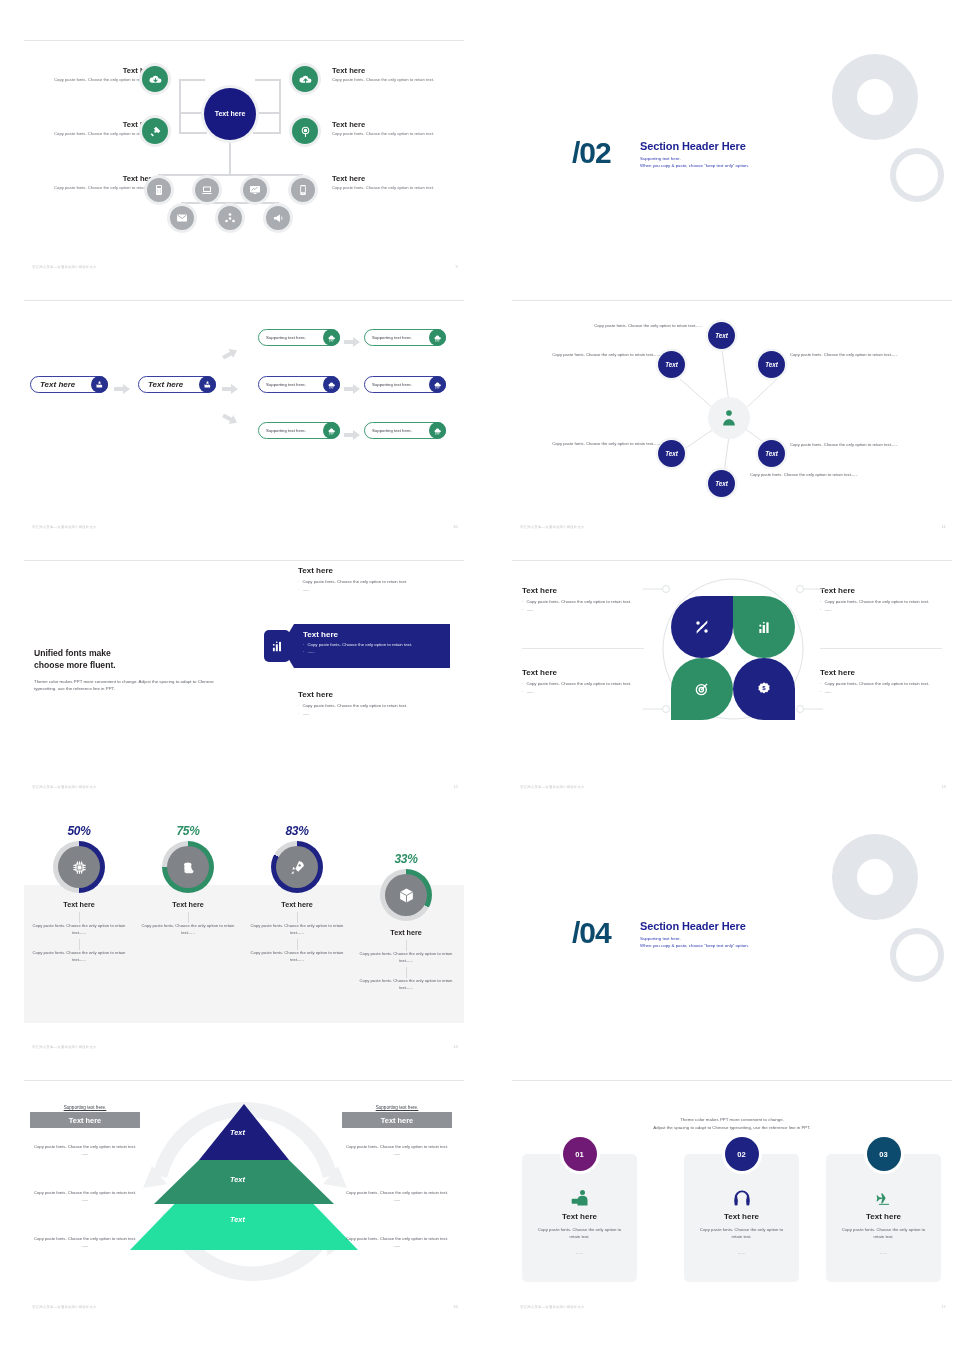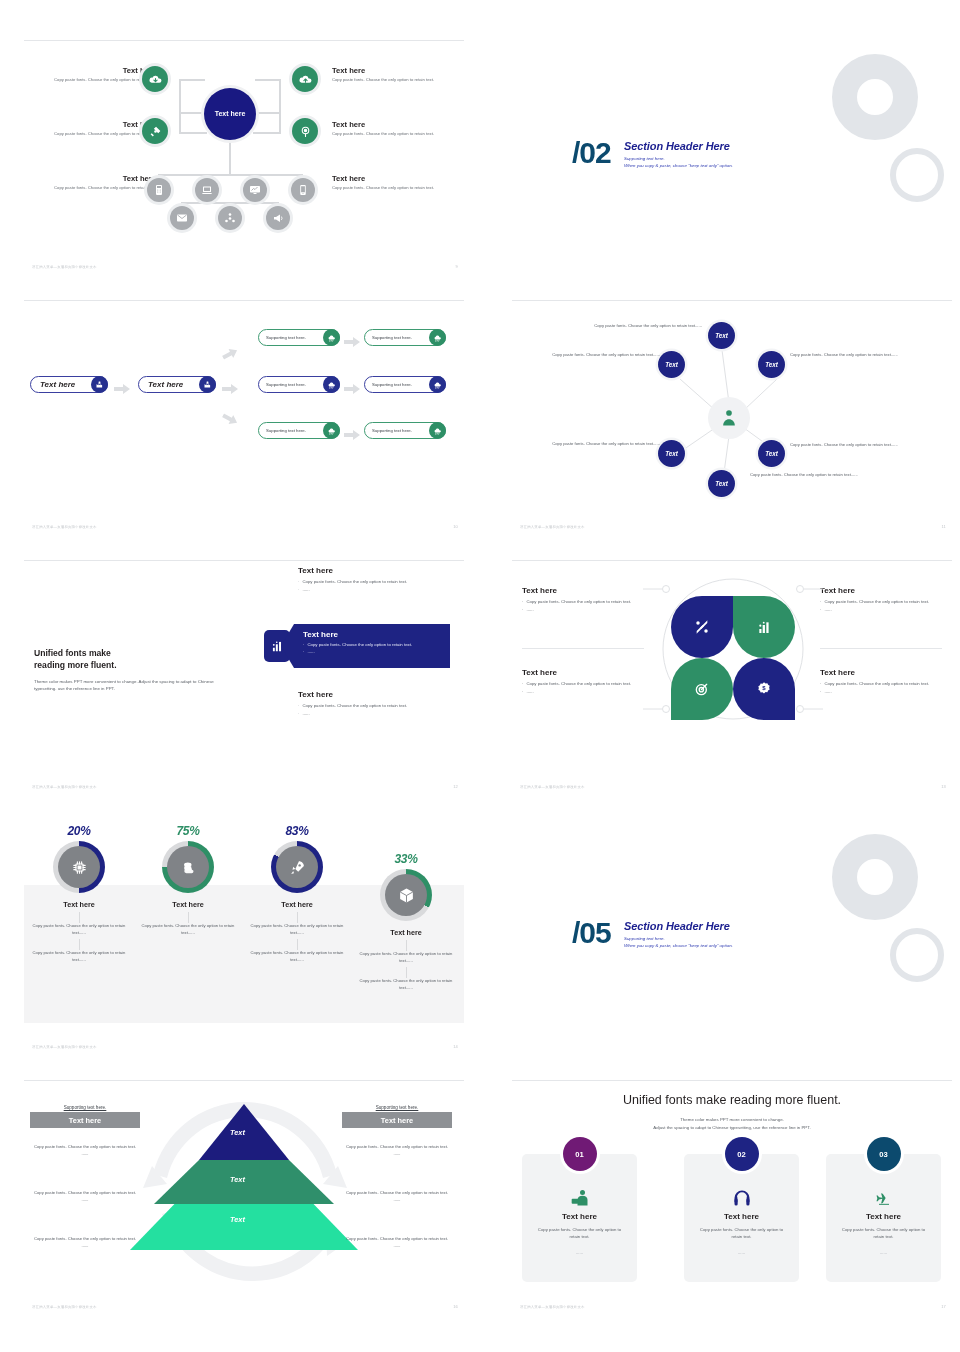--- a/index.html
+++ b/index.html
@@ -57,21 +57,21 @@
   }
   .node.green { background:#2e8f66; box-shadow:0 0 0 3px #eceef0; }
   .node.gray  { background:#a9acb0; box-shadow:0 0 0 3px #eceef0; }
   .connector { position:absolute; background:#d7d9dc; }
 
   
   .sec .num {
     position:absolute; left:60px; top:96px;
     font-size:30px; font-weight:bold; color:#0c4a6e; letter-spacing:-1px;
   }
-  .sec .hd { position:absolute; left:112px; top:100px;font-style:italic; }
+  .sec .hd { position:absolute; left:128px; top:100px; }
   .sec .hd .title { font-size:11px; font-weight:bold; color:#1b1f8f; letter-spacing:-0.1px; }
   .sec .hd .sub1 { font-size:4.4px; color:#2b38b0; margin-top:4px; }
   .sec .hd .sub2 { font-size:4.4px; color:#2b38b0; margin-top:1.5px; }
   .ring { position:absolute; border-radius:50%; border-style:solid; border-color:#e2e5e9; }
 
   
   .pill {
     position:absolute; height:17px; border-radius:9px;
     border:1px solid; background:#fff;
     display:flex; align-items:center;
@@ -502,21 +502,21 @@
       <span>请在插入菜单—页眉和页脚中修改此文本</span>
       <span class="pg">11</span>
     </div>
   </div>
 
   <div class="slide s5">
     <div class="slide-top-rule"></div>
 
     <div class="lead-t">
       <div>Unified fonts make</div>
-      <div>reading more fluent.</div>
+      <div>choose more fluent.</div>
     </div>
     <div class="lead-d">Theme color makes PPT more convenient to change. Adjust the spacing to adapt to Chinese typesetting. use the reference line in PPT.</div>
 
     <div class="blk" style="left:274px;top:6px;">
       <div class="t">Text here</div>
       <div class="li">
           <span class="b">·</span>
           <span>Copy paste fonts. Choose the only option to retain text.</span>
         </div>
       <div class="li">
@@ -663,21 +663,21 @@
     <div class="footer">
       <span>请在插入菜单—页眉和页脚中修改此文本</span>
       <span class="pg">13</span>
     </div>
   </div>
 
   <div class="slide s7">
     <div class="band"></div>
 
     <div class="colw" style="left:4px;top:4px;">
-      <div class="pct" style="color:#1e2383">20%</div>
+      <div class="pct" style="color:#1e2383">50%</div>
       <div class="donut" style="background:conic-gradient(#1e2383 0% 50%, #d9dadc 50% 100%);">
         <div class="inner">
           <svg width="17" height="17" viewBox="0 0 24 24" fill="none" stroke="#fff" stroke-width="1.6">
               <rect x="7" y="7" width="10" height="10" rx="1"></rect>
               <rect x="10" y="10" width="4" height="4" fill="#fff"></rect>
               <path d="M9 7V4M12 7V4M15 7V4M9 20v-3M12 20v-3M15 20v-3M7 9H4M7 12H4M7 15H4M20 9h-3M20 12h-3M20 15h-3" stroke-linecap="round"></path>
             </svg>
         </div>
       </div>
       <div class="lbl">Text here</div>
@@ -742,21 +742,21 @@
 
     <div class="footer">
       <span>请在插入菜单—页眉和页脚中修改此文本</span>
       <span class="pg">14</span>
     </div>
   </div>
 
   <div class="slide sec s8">
     <div class="ring" style="right:34px;top:14px;width:86px;height:86px;border-width:25px;"></div>
     <div class="ring" style="right:8px;top:108px;width:54px;height:54px;border-width:6px;"></div>
-    <div class="num">/05</div>
+    <div class="num">/04</div>
     <div class="hd">
       <div class="title">Section Header Here</div>
       <div class="sub1">Supporting text here.</div>
       <div class="sub2">When you copy &amp; paste, choose "keep text only" option.</div>
     </div>
   </div>
 
   <div class="slide s9">
     <div class="slide-top-rule"></div>
 
@@ -814,21 +814,20 @@
 
     <div class="footer">
       <span>请在插入菜单—页眉和页脚中修改此文本</span>
       <span class="pg">16</span>
     </div>
   </div>
 
   <div class="slide s10">
     <div class="slide-top-rule"></div>
 
-    <div class="title">Unified fonts make reading more fluent.</div>
     <div class="sub" style="top:36px;">Theme color makes PPT more convenient to change.</div>
     <div class="sub" style="top:44px;">Adjust the spacing to adapt to Chinese typesetting, use the reference line in PPT.</div>
 
     <div class="card" style="left:10px;">
       <div class="badge" style="background:#701a75;">01</div>
       <div class="cico">
         <svg width="20" height="20" viewBox="0 0 24 24" fill="#2e8f66">
             <circle cx="15" cy="5.5" r="3"></circle>
             <path d="M9 21v-7c0-2.6 2.6-4.6 6-4.6s6 2 6 4.6v7z"></path>
             <rect x="2" y="13" width="8" height="6" rx="1"></rect>

